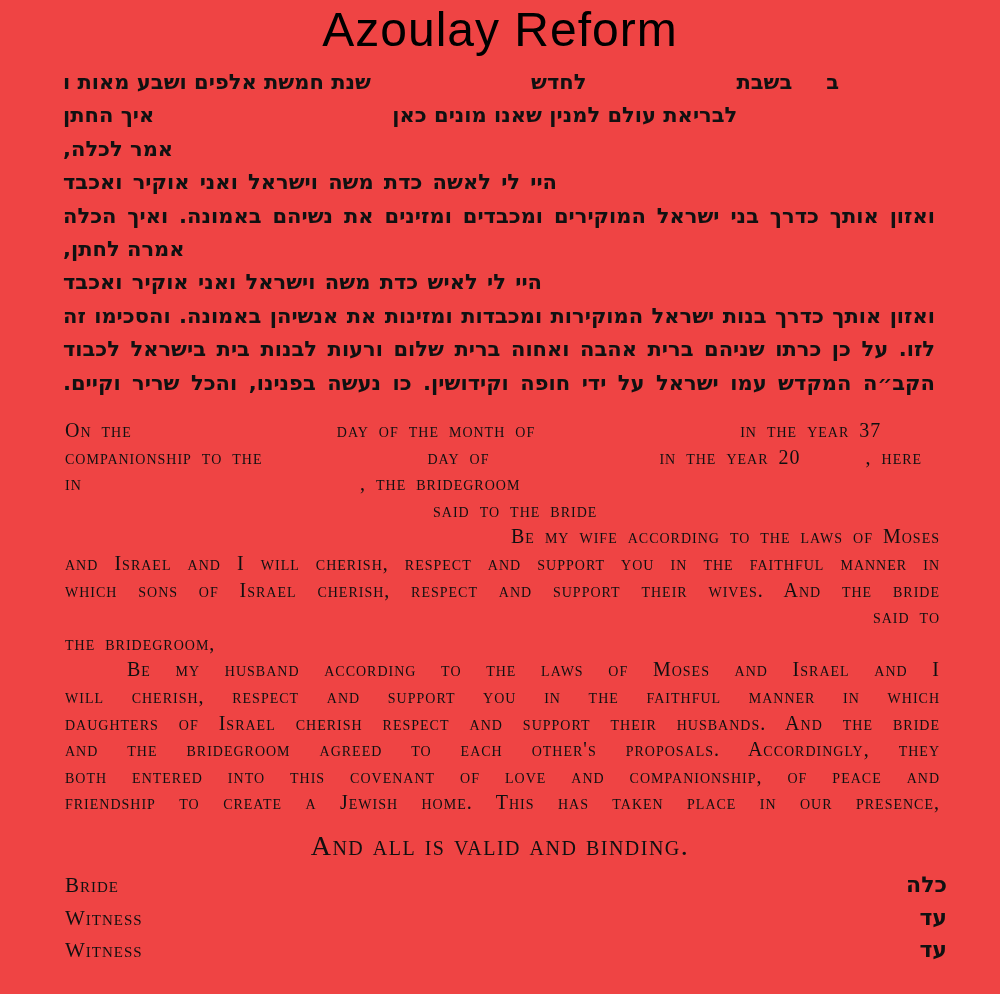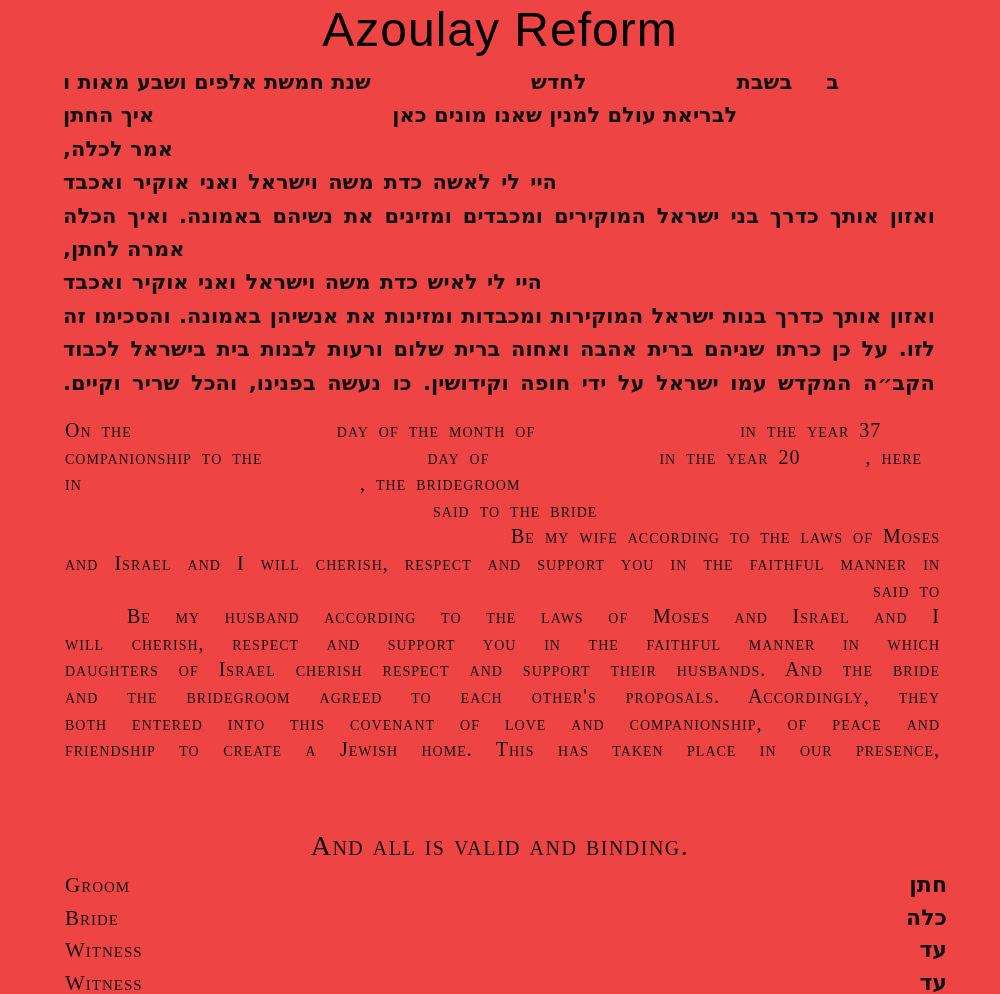--- a/index.html
+++ b/index.html
@@ -68,36 +68,34 @@
     <div class="eline">
       <span>On the</span><span class="sp" style="width:205px"></span><span>day of the month of</span><span class="sp" style="width:205px"></span><span>in the year 37</span>
     </div>
     <div class="eline">
       <span>companionship to the</span><span class="sp" style="width:165px"></span><span>day of</span><span class="sp" style="width:170px"></span><span>in the year 20</span><span class="sp" style="width:65px"></span><span>, here in</span>
     </div>
     <div class="eline" style="padding-left:295px">, the bridegroom</div>
     <div class="eline" style="padding-left:368px">said to the bride</div>
     <div class="eline eright">Be my wife according to the laws of Moses</div>
     <div class="eline ejust">and Israel and I will cherish, respect and support you in the faithful manner in</div>
+    <div class="eline ejust">which sons of Israel cherish, respect and support their wives.  And the bride</div>
     <div class="eline eright">said to</div>
+    <div class="eline">the bridegroom,</div>
     <div class="eline ejust" style="padding-left:62px">Be my husband  according to the laws of Moses and Israel and I</div>
     <div class="eline ejust">will cherish, respect and support you in the faithful manner in which</div>
     <div class="eline ejust">daughters of Israel cherish respect and support their husbands. And the bride</div>
     <div class="eline ejust">and the bridegroom agreed to each other's proposals. Accordingly, they</div>
     <div class="eline ejust">both entered into this covenant of love and companionship, of peace and</div>
     <div class="eline ejust">friendship to create a Jewish home. This has taken place in our presence,</div>
   </div>
 
   <div class="closing">And all is valid and binding.</div>
 
   <div class="sigs">
-    <div class="sigrow">
-      <span class="sig-en">Groom</span>
-      <span class="sig-he" dir="rtl">חתן</span>
-    </div>
     <div class="sigrow">
       <span class="sig-en">Bride</span>
       <span class="sig-he" dir="rtl">כלה</span>
     </div>
     <div class="sigrow">
       <span class="sig-en">Witness</span>
       <span class="sig-he" dir="rtl">עד</span>
     </div>
     <div class="sigrow">
       <span class="sig-en">Witness</span>

